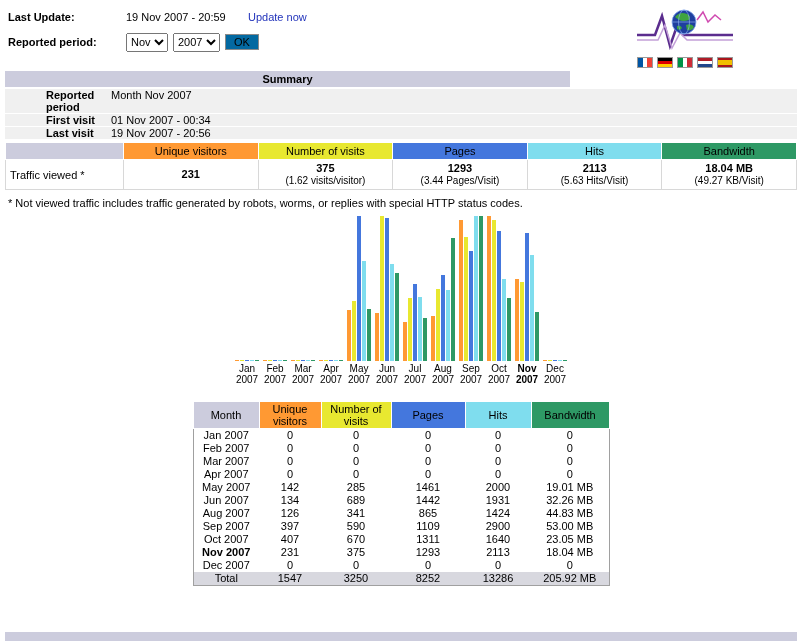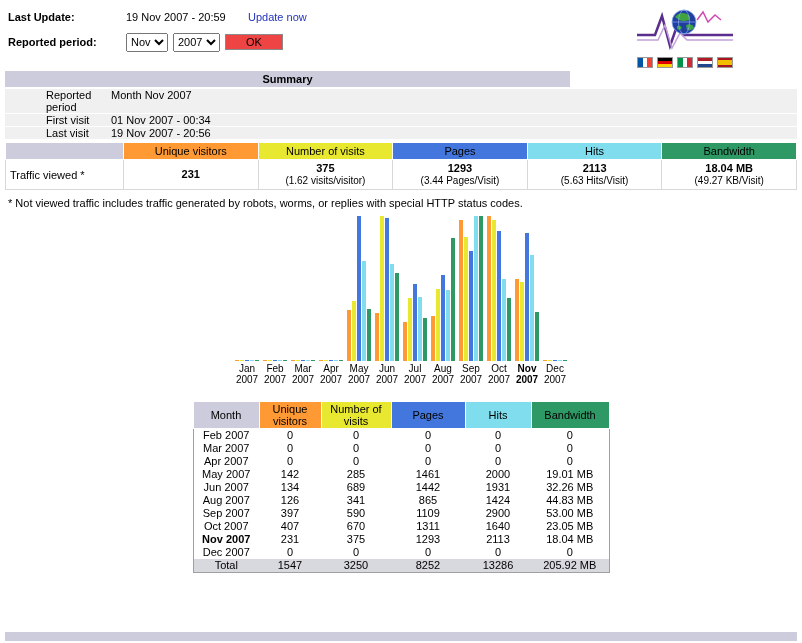--- a/index.html
+++ b/index.html
@@ -11,41 +11,41 @@
   .page { padding:5px; position:relative; height:643px; }
 
   
   .topbar { position:relative; }
   .toprow { display:flex; align-items:center; margin:3px 0 0 3px; height:17px; }
   .toprow.second { margin-top:6px; height:22px; }
   .toplabel { font-weight:bold; width:118px; }
   .topvalue { width:122px; }
   a.update-link { color:#2233BB; text-decoration:none; }
   select { font-size:11px; margin-right:5px; height:19px; }
-  button.ok { font-size:11px; padding:1px 20px; background:#ef4444; border:1px solid #8A8A8A; }
+  button.ok { font-size:11px; padding:1px 8px; background:#0369a1; border:1px solid #8A8A8A; }
   .toplogo { position:absolute; top:0; right:58px; width:108px; text-align:center; }
   .flags { margin-top:3px; display:flex; justify-content:center; gap:4px; }
   .flag { width:16px; height:11px; display:inline-block; border:1px solid #999; }
   .flag.fr { background:linear-gradient(90deg,#0055A4 33.3%,#fff 33.3% 66.6%,#EF4135 66.6%); }
   .flag.de { background:linear-gradient(#000 33.3%,#DD0000 33.3% 66.6%,#FFCE00 66.6%); }
   .flag.it { background:linear-gradient(90deg,#009246 33.3%,#fff 33.3% 66.6%,#CE2B37 66.6%); }
   .flag.nl { background:linear-gradient(#AE1C28 33.3%,#fff 33.3% 66.6%,#21468B 66.6%); }
   .flag.es { background:linear-gradient(#AA151B 25%,#F1BF00 25% 75%,#AA151B 75%); }
 
   
   .title-bar {
     width:565px; background:#CCCCDD; text-align:center; font-weight:bold;
     padding:2px 0; margin-top:18px; height:16px;
   }
   .title-bar.monthly { margin-top:15px; }
 
   
   .info-rows { margin-top:2px; width:792px; }
   .info-row { display:flex; background:#F0F0F0; border-bottom:1px solid #fff; line-height:12px; padding:0 2px; }
-  .info-row .ilbl { width:104px; font-weight:normal;padding-left:39px; }
+  .info-row .ilbl { width:104px; font-weight:bold;padding-left:39px; }
 
   
   table.sum { width:792px; border-collapse:collapse; margin-top:2px; table-layout:fixed; }
   table.sum td, table.sum th { font-size:11px; }
   table.sum th.metric { font-weight:normal; padding:2px 0; border:1px solid #fff; text-align:center; }
   table.sum td.corner { border:1px solid #fff; }
   table.sum td.rowlabel { padding:2px 4px; border:1px solid #D8D8D8; background:#fff; }
   table.sum td.val { text-align:center; padding:2px 0; border:1px solid #D8D8D8; background:#fff; }
   .val .main { font-weight:bold; line-height:13px; }
   .val .sub { font-size:10px; line-height:12px;text-align:center; }
@@ -291,20 +291,28 @@
         <th style="background-color: rgb(204, 204, 221);">Month</th>
         <th style="background-color: rgb(255, 153, 51);">Unique visitors</th>
         <th style="background-color: rgb(232, 232, 48);">Number of visits</th>
         <th style="background-color: rgb(68, 119, 221);">Pages</th>
         <th style="background-color: rgb(127, 221, 238);">Hits</th>
         <th style="background-color: rgb(46, 153, 101);">Bandwidth</th>
       </tr>
     </thead>
     <tbody>
         <tr>
+          <td>Jan 2007</td>
+          <td>0</td>
+          <td>0</td>
+          <td>0</td>
+          <td>0</td>
+          <td>0</td>
+        </tr>
+        <tr>
           <td>Feb 2007</td>
           <td>0</td>
           <td>0</td>
           <td>0</td>
           <td>0</td>
           <td>0</td>
         </tr>
         <tr>
           <td>Mar 2007</td>
           <td>0</td>

